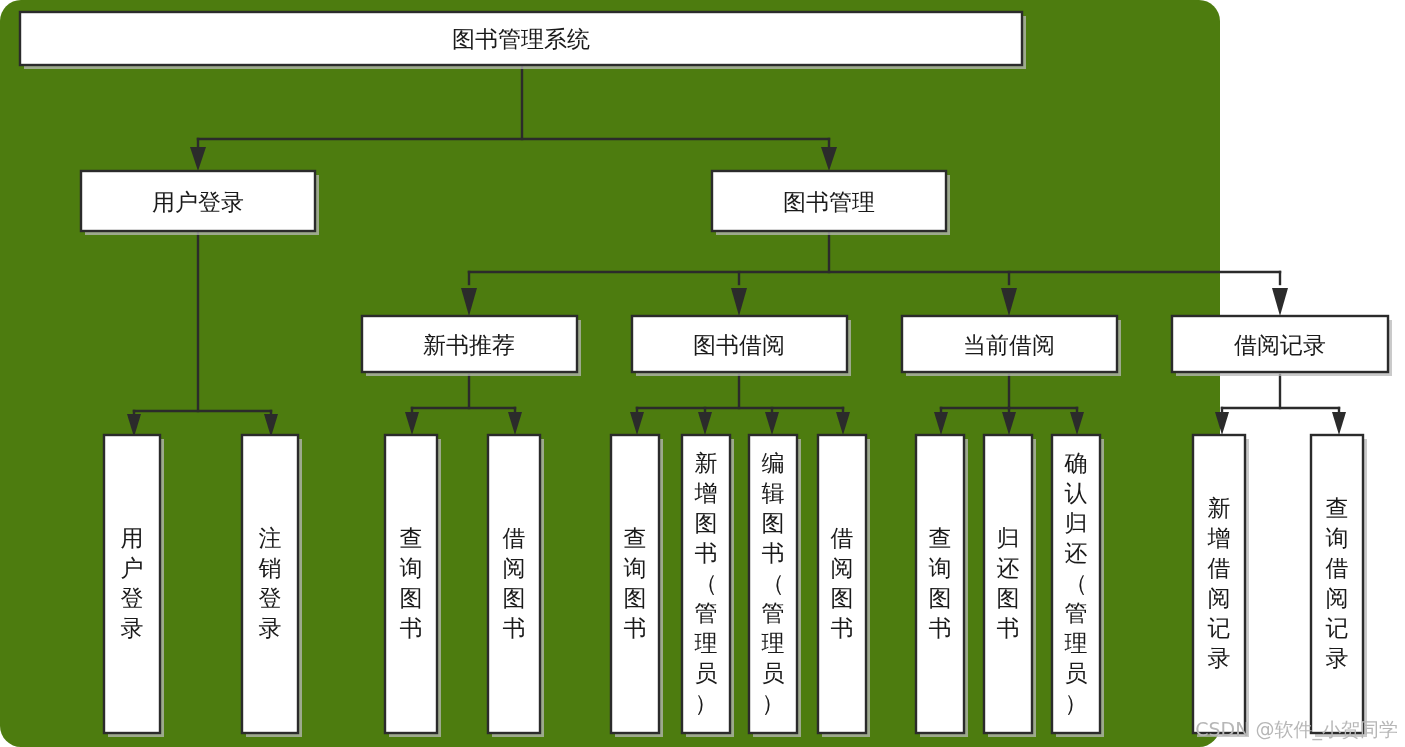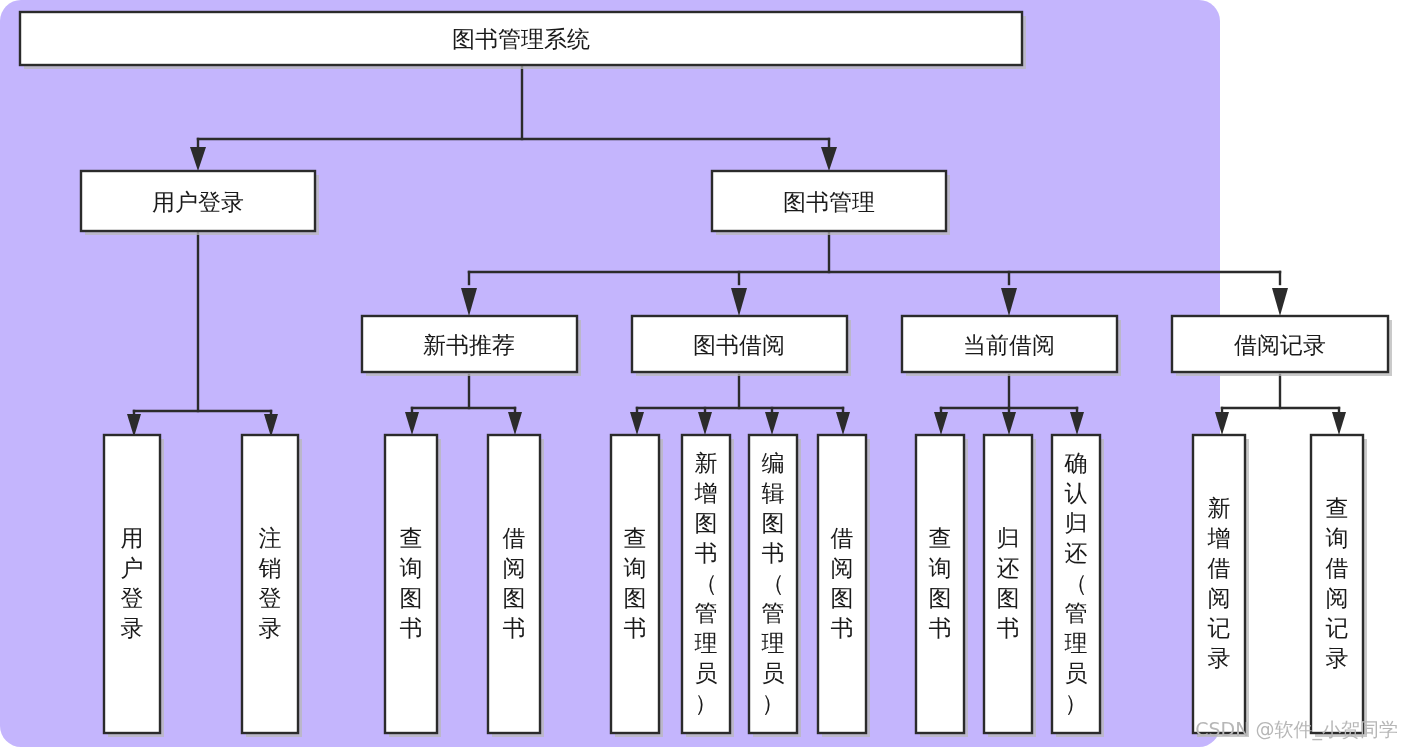--- a/index.html
+++ b/index.html
@@ -10,21 +10,21 @@
   body {
     width: 1405px;
     height: 747px;
     overflow: hidden;
     font-family: "DejaVu Sans", "Liberation Sans", sans-serif;
   }
   #diagram-root {
     position: relative;
     width: 1220px;
     height: 747px;
-    background: #c4b5fd;
+    background: #4d7c0f;
     border-radius: 21px;
   }
   svg.canvas {
     position: absolute;
     left: 0;
     top: 0;
     width: 1405px;
     height: 747px;
     display: block;
   }

